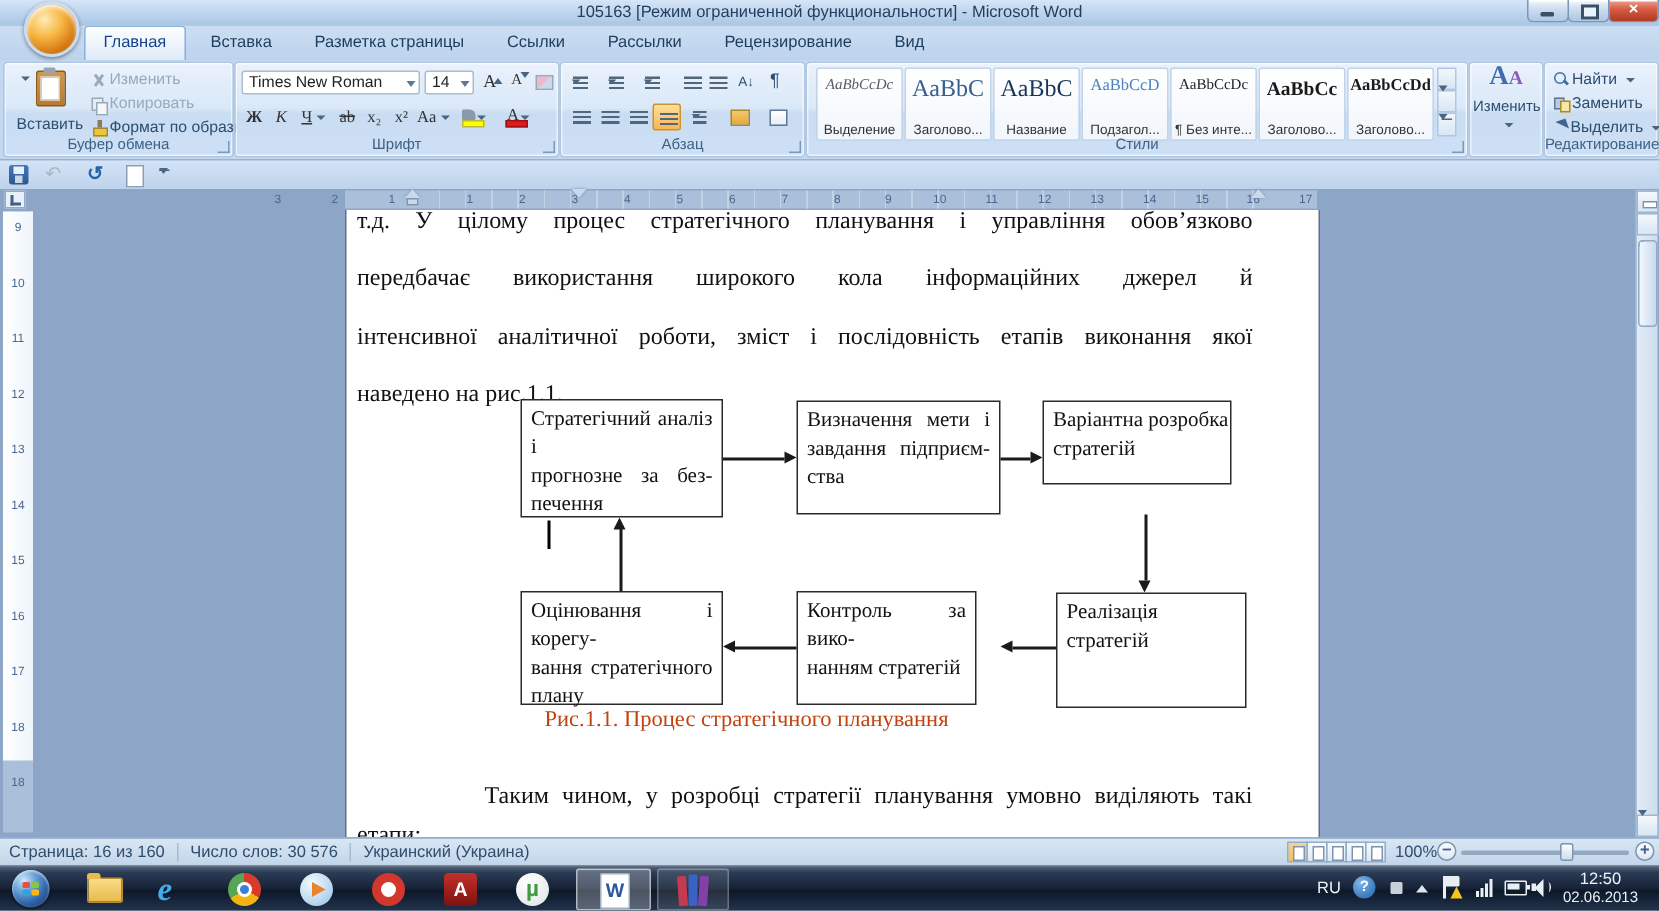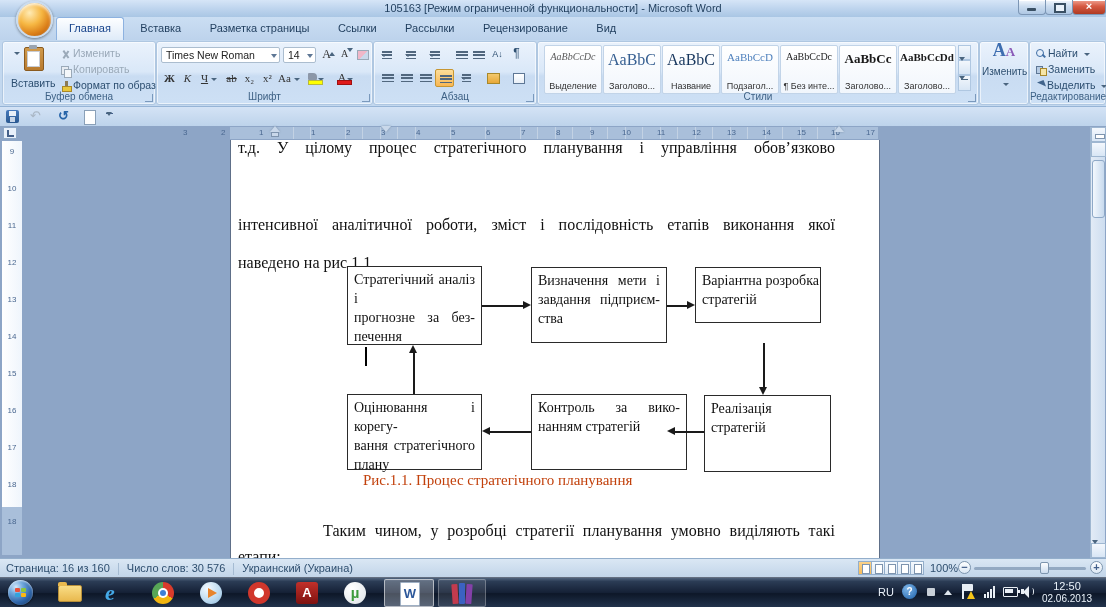--- a/index.html
+++ b/index.html
@@ -385,20 +385,21 @@
       <span class="vn" style="top: 191px;">14</span>
       <span class="vn" style="top: 228px;">15</span>
       <span class="vn" style="top: 265px;">16</span>
       <span class="vn" style="top: 302px;">17</span>
       <span class="vn" style="top: 339px;">18</span>
       <span class="vn" style="top: 376px;">18</span>
     </div>
 
   <div class="a page">
     <div class="dline j" style="top:-2px;">т.д. У цілому процес стратегічного планування і управління обов’язково</div>
+    <div class="dline j" style="top:36px;">передбачає використання широкого кола інформаційних джерел й</div>
     <div class="dline j" style="top:75px;">інтенсивної аналітичної роботи, зміст і послідовність етапів виконання якої</div>
     <div class="dline" style="top:113px;">наведено на рис.1.1.</div>
 
     <div class="fbox" style="left:116px;top:126px;width:135px;height:79px;">
       <span class="bl j">Стратегічний аналіз і</span>
       <span class="bl j">прогнозне за без-</span>
       <span class="bl">печення</span>
     </div>
     <div class="fbox" style="left:300px;top:127px;width:136px;height:76px;">
       <span class="bl j">Визначення мети і</span>
@@ -407,21 +408,21 @@
     </div>
     <div class="fbox" style="left:464px;top:127px;width:126px;height:56px;">
       <span class="bl">Варіантна розробка</span>
       <span class="bl">стратегій</span>
     </div>
     <div class="fbox" style="left:116px;top:254px;width:135px;height:76px;">
       <span class="bl j">Оцінювання і корегу-</span>
       <span class="bl j">вання стратегічного</span>
       <span class="bl">плану</span>
     </div>
-    <div class="fbox" style="left:300px;top:254px;width:156px;height:76px;">
+    <div class="fbox" style="left:300px;top:254px;width:120px;height:76px;">
       <span class="bl j">Контроль за вико-</span>
       <span class="bl">нанням стратегій</span>
     </div>
     <div class="fbox" style="left:473px;top:255px;width:127px;height:77px;">
       <span class="bl">Реалізація</span>
       <span class="bl">стратегій</span>
     </div>
 
     <div class="aline" style="left:251px;top:165px;width:41px;height:1.5px;"></div>
     <div class="ah right" style="left:292px;top:161px;"></div>

